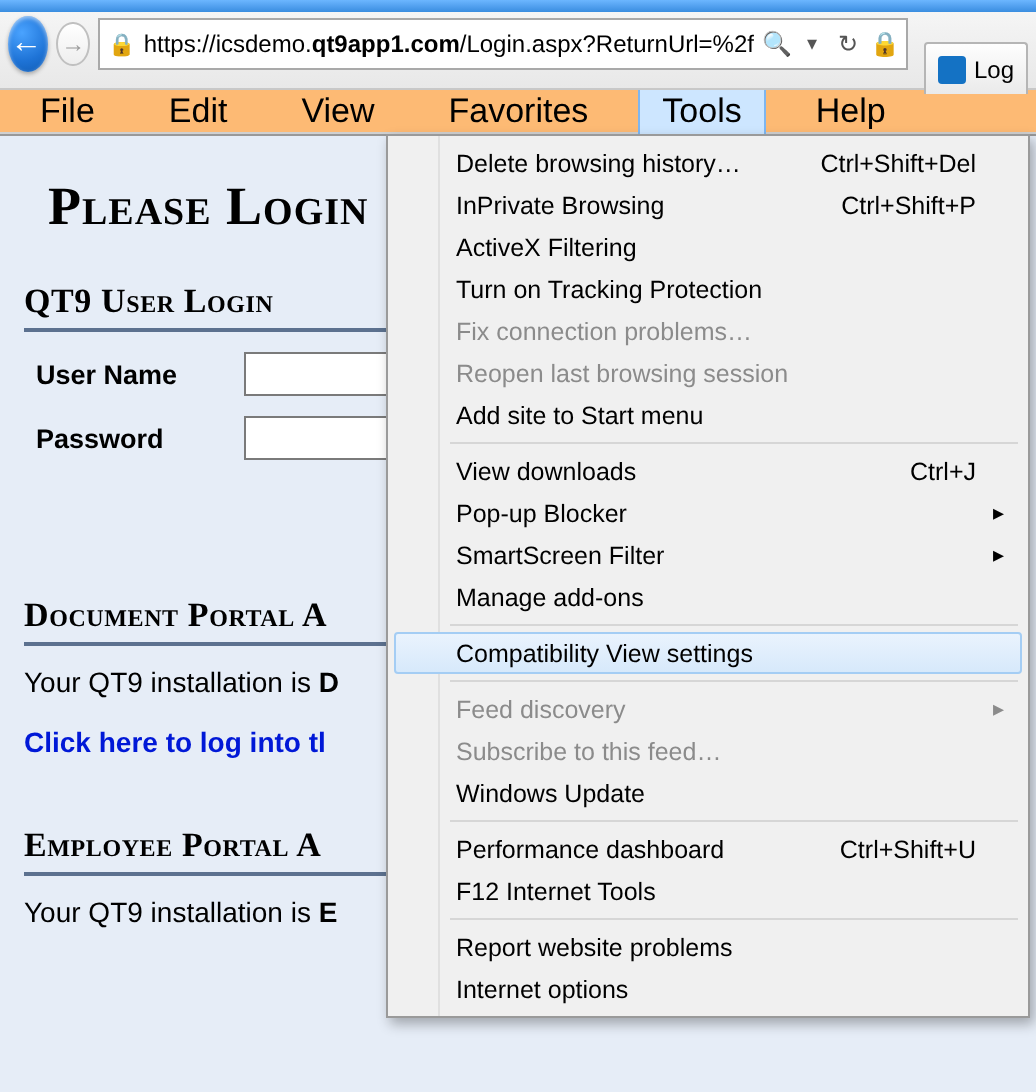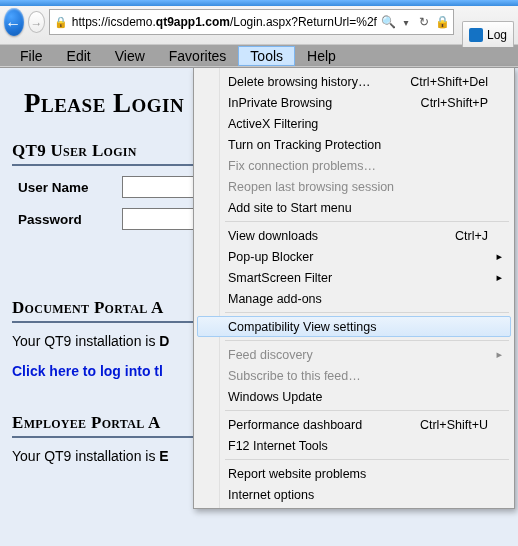--- a/index.html
+++ b/index.html
@@ -17,21 +17,21 @@
   .url-text { flex:1; white-space:nowrap; overflow:hidden; font-size:12px; color:#000; }
   .url-text .domain { font-weight:bold; }
   .addr-ic { width:14px; text-align:center; color:#555; font-size:12px; }
 
   .tab-strip { display:flex; align-items:flex-end; margin-left:4px; }
   .tab { height:26px; border:1px solid #b5b5b5; border-bottom:none; background:linear-gradient(#fefefe,#eaeaea); padding:0 6px; display:flex; align-items:center; gap:4px; font-size:12px; border-radius:2px 2px 0 0;margin-top:24px; }
   .tab-ic { width:14px; height:14px; background:#1472c4; border-radius:2px; }
   .chrome-top::after { content:""; position:absolute; top:0; right:0; height:6px; width:100%; background:linear-gradient(#6cb6ff,#3a8de0); }
 
   
-  .menubar { height:22px; background:#a3a3a3; border-bottom:1px solid #d0d0d0; display:flex; align-items:center; padding:0 8px; gap:0; font-size:14px; }
+  .menubar { height:22px; background:#fdba74; border-bottom:1px solid #d0d0d0; display:flex; align-items:center; padding:0 8px; gap:13px; font-size:17px; }
   .menu-item { padding:2px 12px; cursor:default; }
   .menu-item.open { background:#cde6ff; border:1px solid #7eb6f0; padding:1px 11px; }
 
   
   .dropdown { position:absolute; left:193px; top:67px; width:322px; background:#f0f0f0; border:1px solid #9a9a9a; box-shadow:2px 3px 6px rgba(0,0,0,.3); padding:3px; z-index:50; }
   .dd-inner { background:#f0f0f0; }
   .dd-item { height:21px; display:flex; align-items:center; padding:0 26px 0 30px; font-size:12.5px; color:#000; position:relative; border:1px solid transparent; }
   .dd-item.disabled { color:#8b8b8b; }
   .dd-item.hl { background:linear-gradient(#eaf3fd,#d7e9fb); border:1px solid #a4cdf4; border-radius:2px; }
   .dd-short { position:absolute; right:22px; color:#000; }

